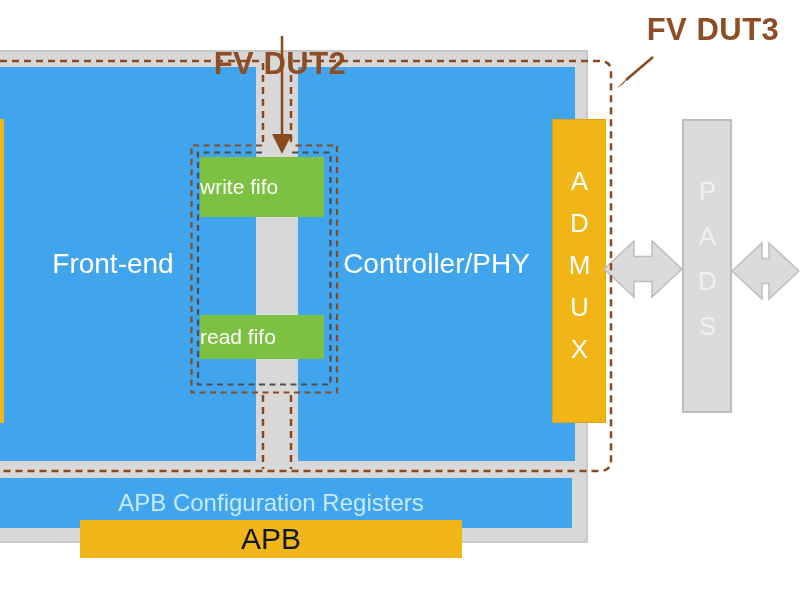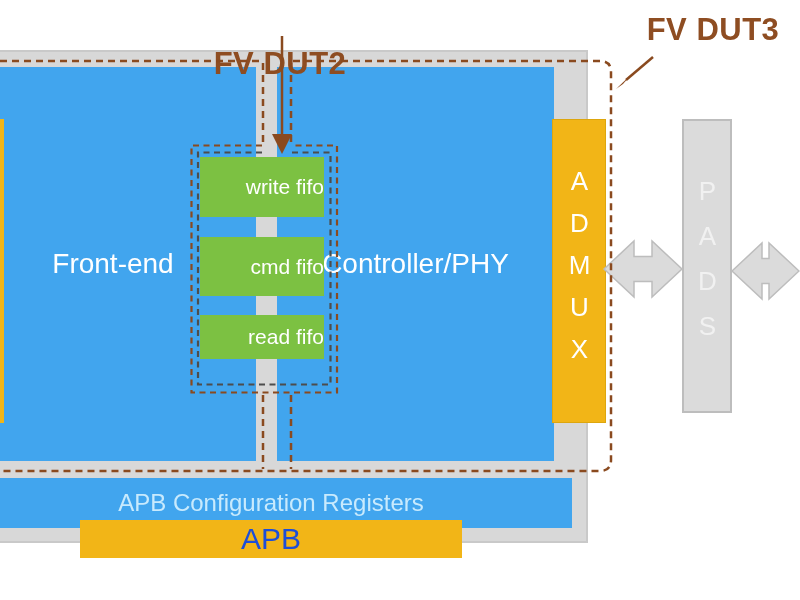--- a/index.html
+++ b/index.html
@@ -11,25 +11,25 @@
   .panel{
     left:-30px;top:50px;width:618px;height:493px;
     background:var(--panel-gray);border:2px solid #c9c9c9;box-sizing:border-box;
   }
   .bluebox{
     background:var(--block-blue);
     display:flex;align-items:center;justify-content:center;
     color:#ffffff;
   }
   .front-end{left:-30px;top:67px;width:286px;height:394px;font-size:28px;}
-  .controller{left:277px;top:67px;width:277px;height:394px;font-size:28px;}
+  .controller{left:298px;top:67px;width:277px;height:394px;font-size:28px;}
   .apb-config{left:-30px;top:478px;width:602px;height:50px;font-size:24px;color:var(--apb-text-blue);}
   .fifo{
     left:200px;width:124px;background:var(--fifo-green);
-    display:flex;align-items:center;justify-content:flex-end;
+    display:flex;align-items:center;justify-content:flex-start;
     color:#ffffff;font-size:21px;
   }
   .fifo-write{top:157px;height:60px;}
   .fifo-cmd{top:237px;height:59px;}
   .fifo-read{top:315px;height:44px;}
   .gold{background:var(--accent-gold);}
   .left-sliver{left:-10px;top:119px;width:14px;height:304px;}
   .admux{
     left:552px;top:119px;width:54px;height:304px;
     border:1px solid #dda60e;box-sizing:border-box;
@@ -40,21 +40,21 @@
   .pads{
     left:682px;top:119px;width:50px;height:294px;
     background:var(--pads-gray);border:2px solid #bdbdbd;box-sizing:border-box;
     display:flex;align-items:center;justify-content:center;
     color:#f1f1f1;font-size:26px;
     writing-mode:vertical-rl;text-orientation:upright;letter-spacing:15px;
   }
   .apb-bar{
     left:80px;top:520px;width:382px;height:38px;
     display:flex;align-items:center;justify-content:center;
-    color:#1d4ed8;font-size:30px;
+    color:#0f172a;font-size:30px;
   }
   .dut-label{
     color:var(--annotation-text);font-size:31px;font-weight:600;
     text-align:center;width:210px;letter-spacing:0.5px;
   }
   .dut2-label{left:175px;top:2px;margin-top:44px;}
   .dut3-label{left:608px;top:12px;}
   svg.overlay{left:0;top:0;pointer-events:none;}
 </style>
 </head>
@@ -69,23 +69,20 @@
   </div>
   <div class="abs bluebox controller">
     <span>Controller/PHY</span>
   </div>
   <div class="abs bluebox apb-config">
     <span>APB Configuration Registers</span>
   </div>
 
   <div class="abs fifo fifo-write">
     <span>write fifo</span>
-  </div>
-  <div class="abs fifo fifo-cmd">
-    <span>cmd fifo</span>
   </div>
   <div class="abs fifo fifo-read">
     <span>read fifo</span>
   </div>
 
   <div class="abs gold left-sliver"></div>
   <div class="abs gold admux">
     <span>ADMUX</span>
   </div>
   <div class="abs pads">

